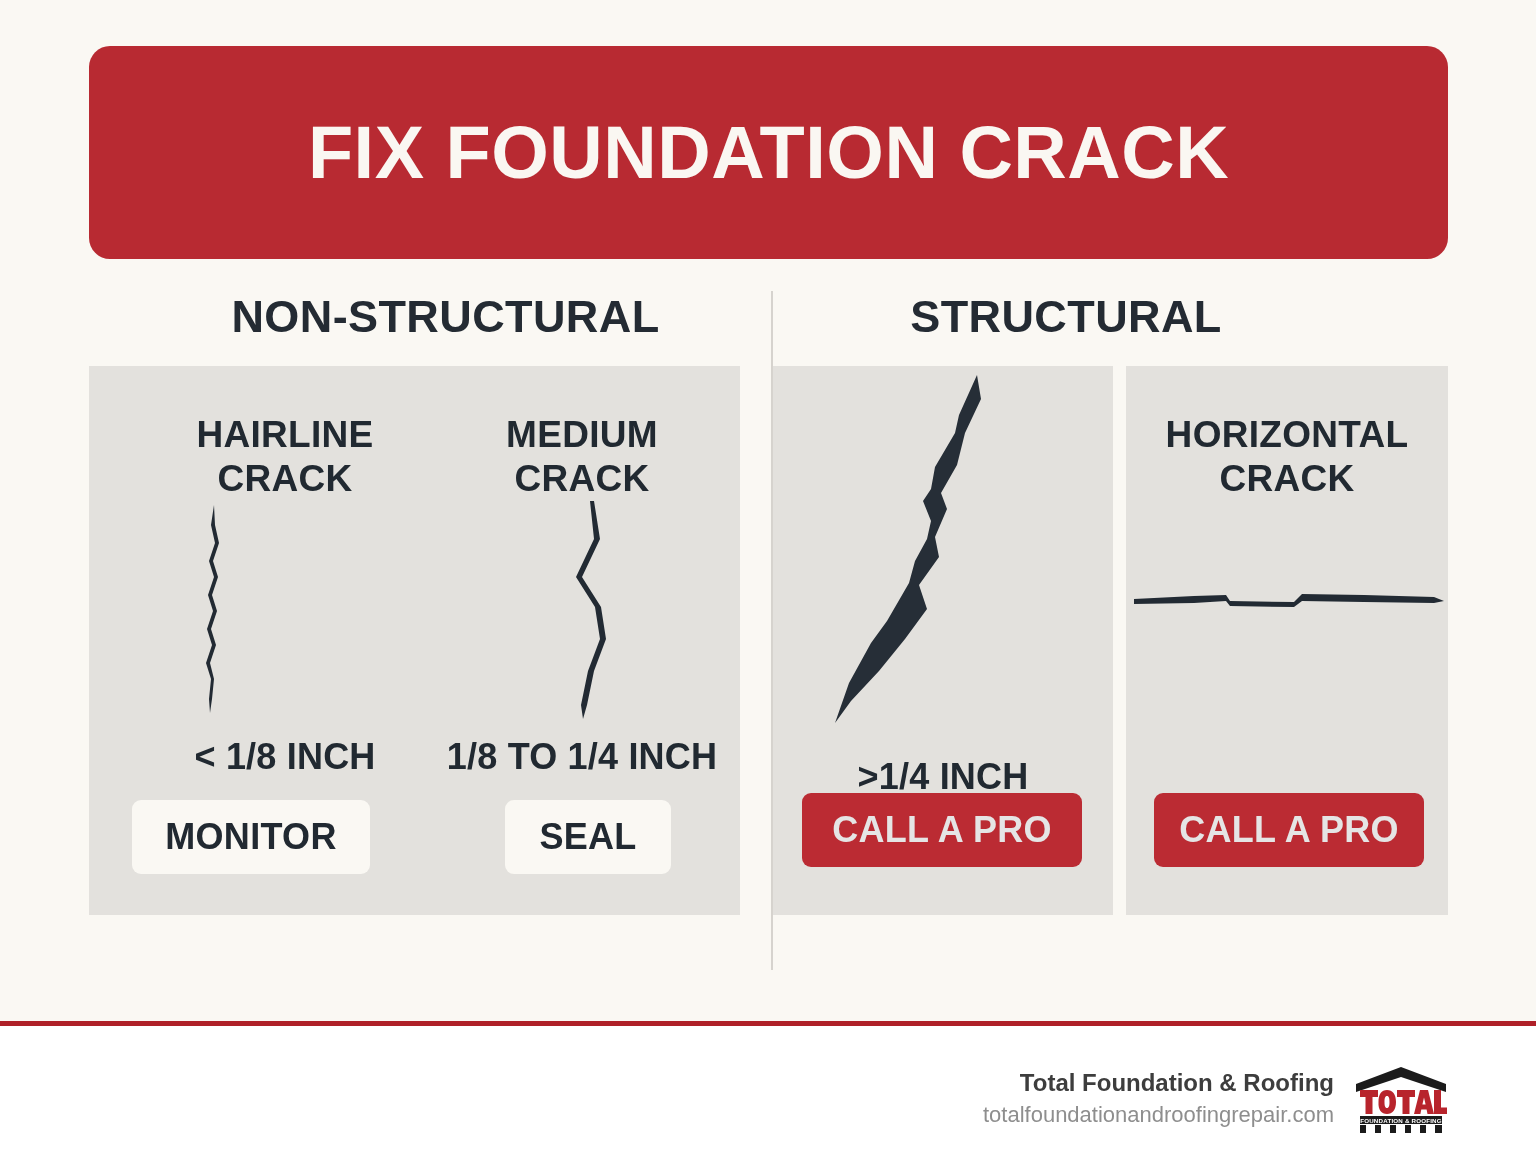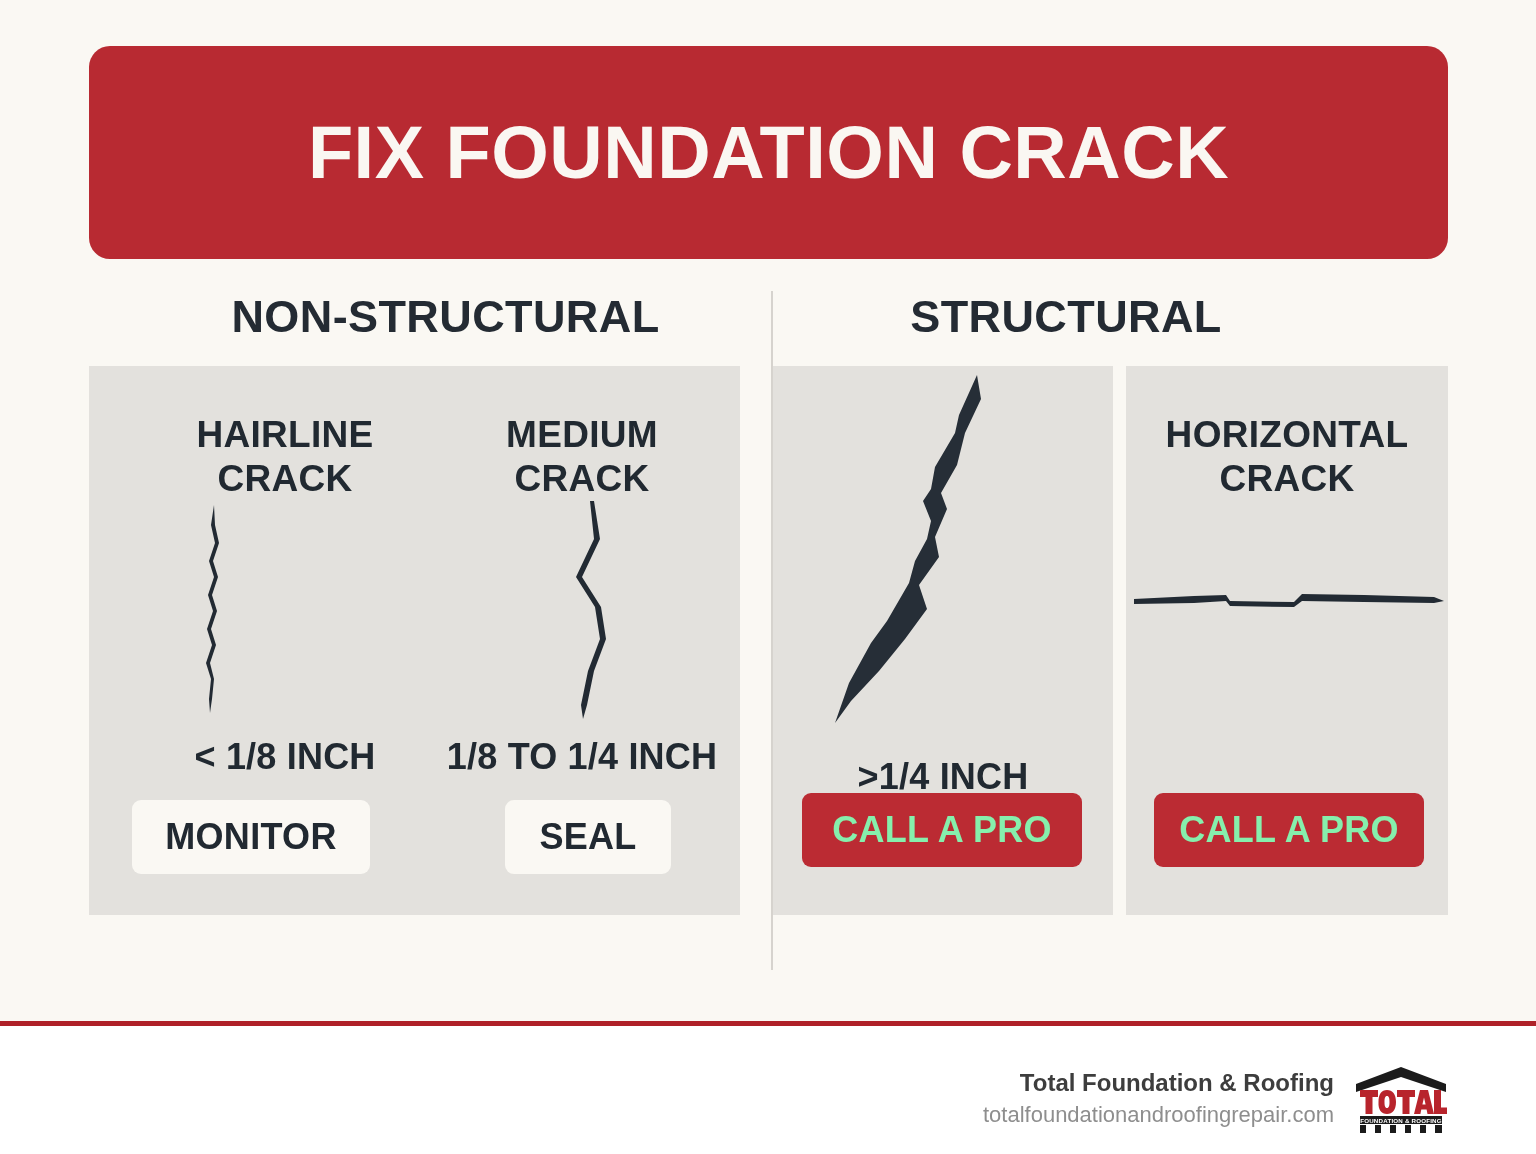--- a/index.html
+++ b/index.html
@@ -150,21 +150,21 @@
     text-transform: uppercase;
     white-space: nowrap;
     box-sizing: border-box;
   }
   .action-btn.light {
     background: #FAF8F3;
     color: #212931;
   }
   .action-btn.danger {
     background: #BB2B33;
-    color: #86efac;
+    color: #e5e5e5;
   }
   #btn-monitor {
     left: 43px;  top: 434px;  width: 238px; height: 74px;
   }
   #btn-seal {
     left: 81px;  top: 434px;  width: 166px; height: 74px;
   }
   #btn-callpro-1 {
     left: 29px;  top: 427px;  width: 280px; height: 74px;
   }

